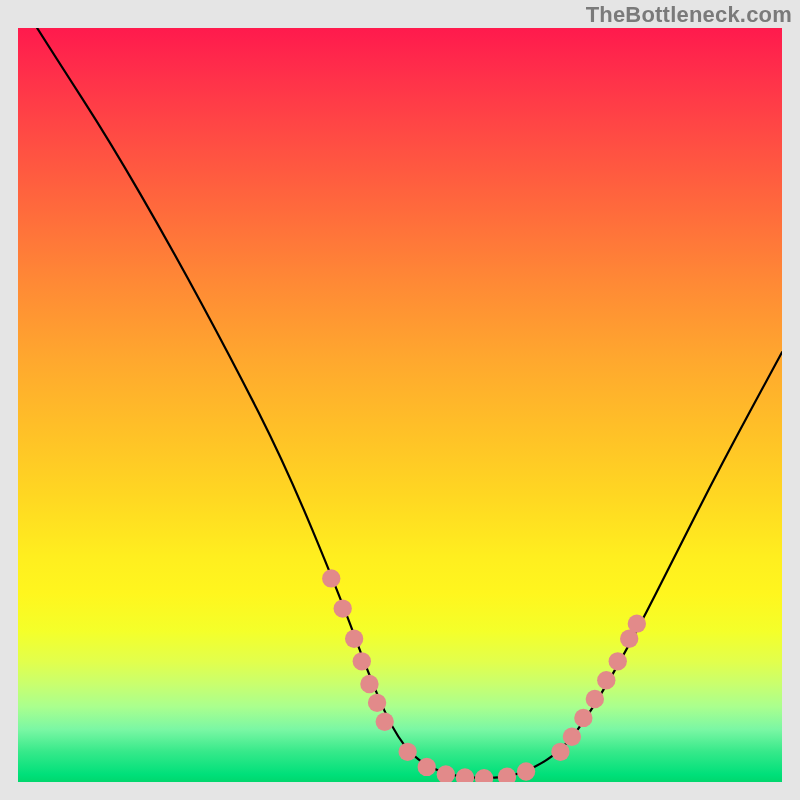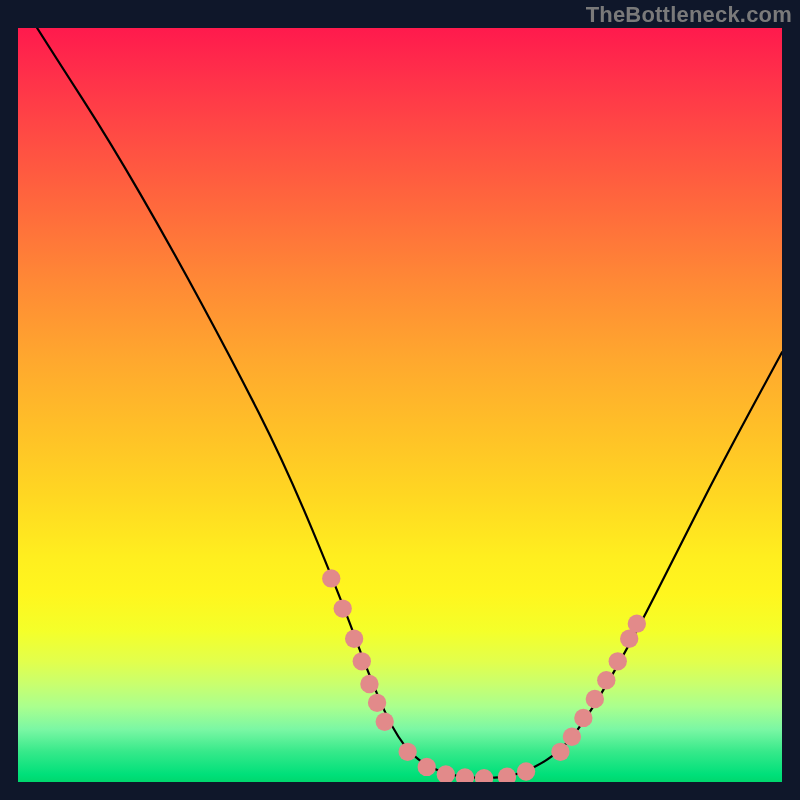--- a/index.html
+++ b/index.html
@@ -8,21 +8,21 @@
     width: 800px;
     height: 800px;
     background: #000;
     overflow: hidden;
     font-family: Arial, Helvetica, sans-serif;
   }
   .frame {
     position: relative;
     width: 800px;
     height: 800px;
-    background: #0f172a;
+    background: #e5e5e5;
   }
   .attribution {
     position: absolute;
     top: 2px;
     right: 8px;
     color: #7a7a7a;
     font-size: 22px;
     font-weight: 600;
     letter-spacing: 0.2px;
     user-select: none;

